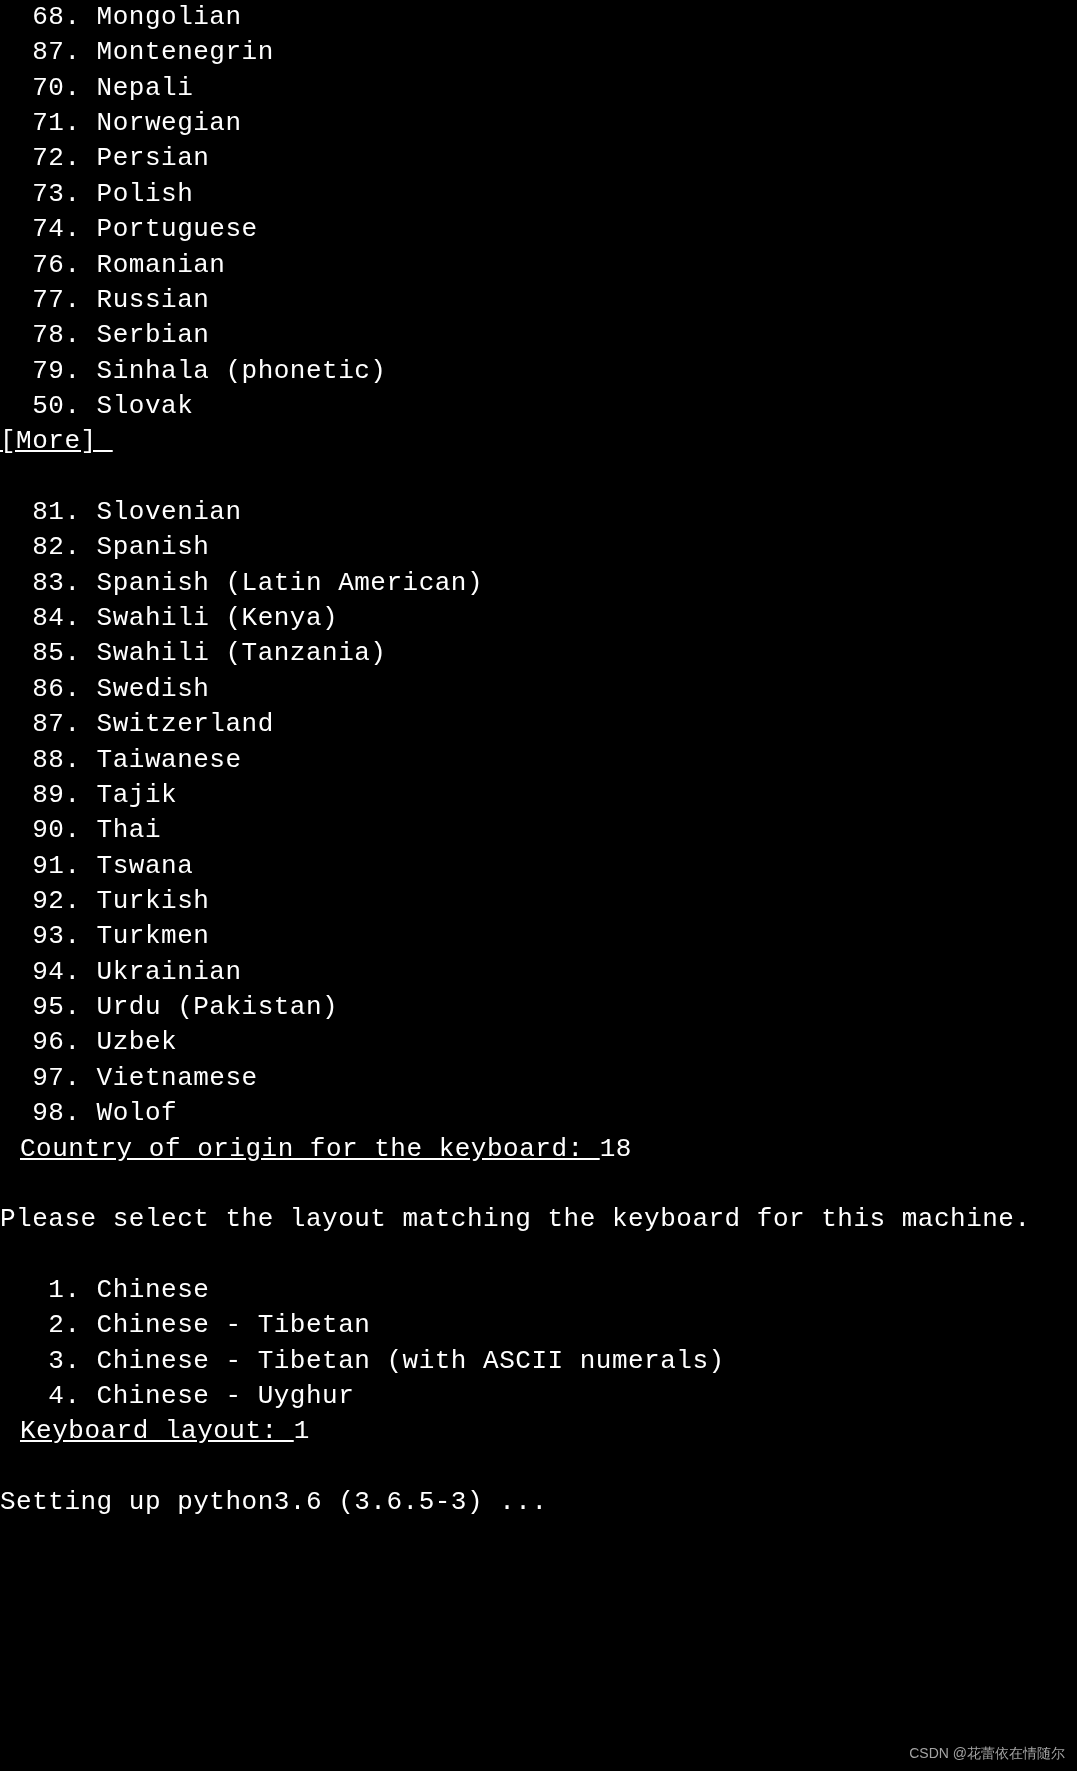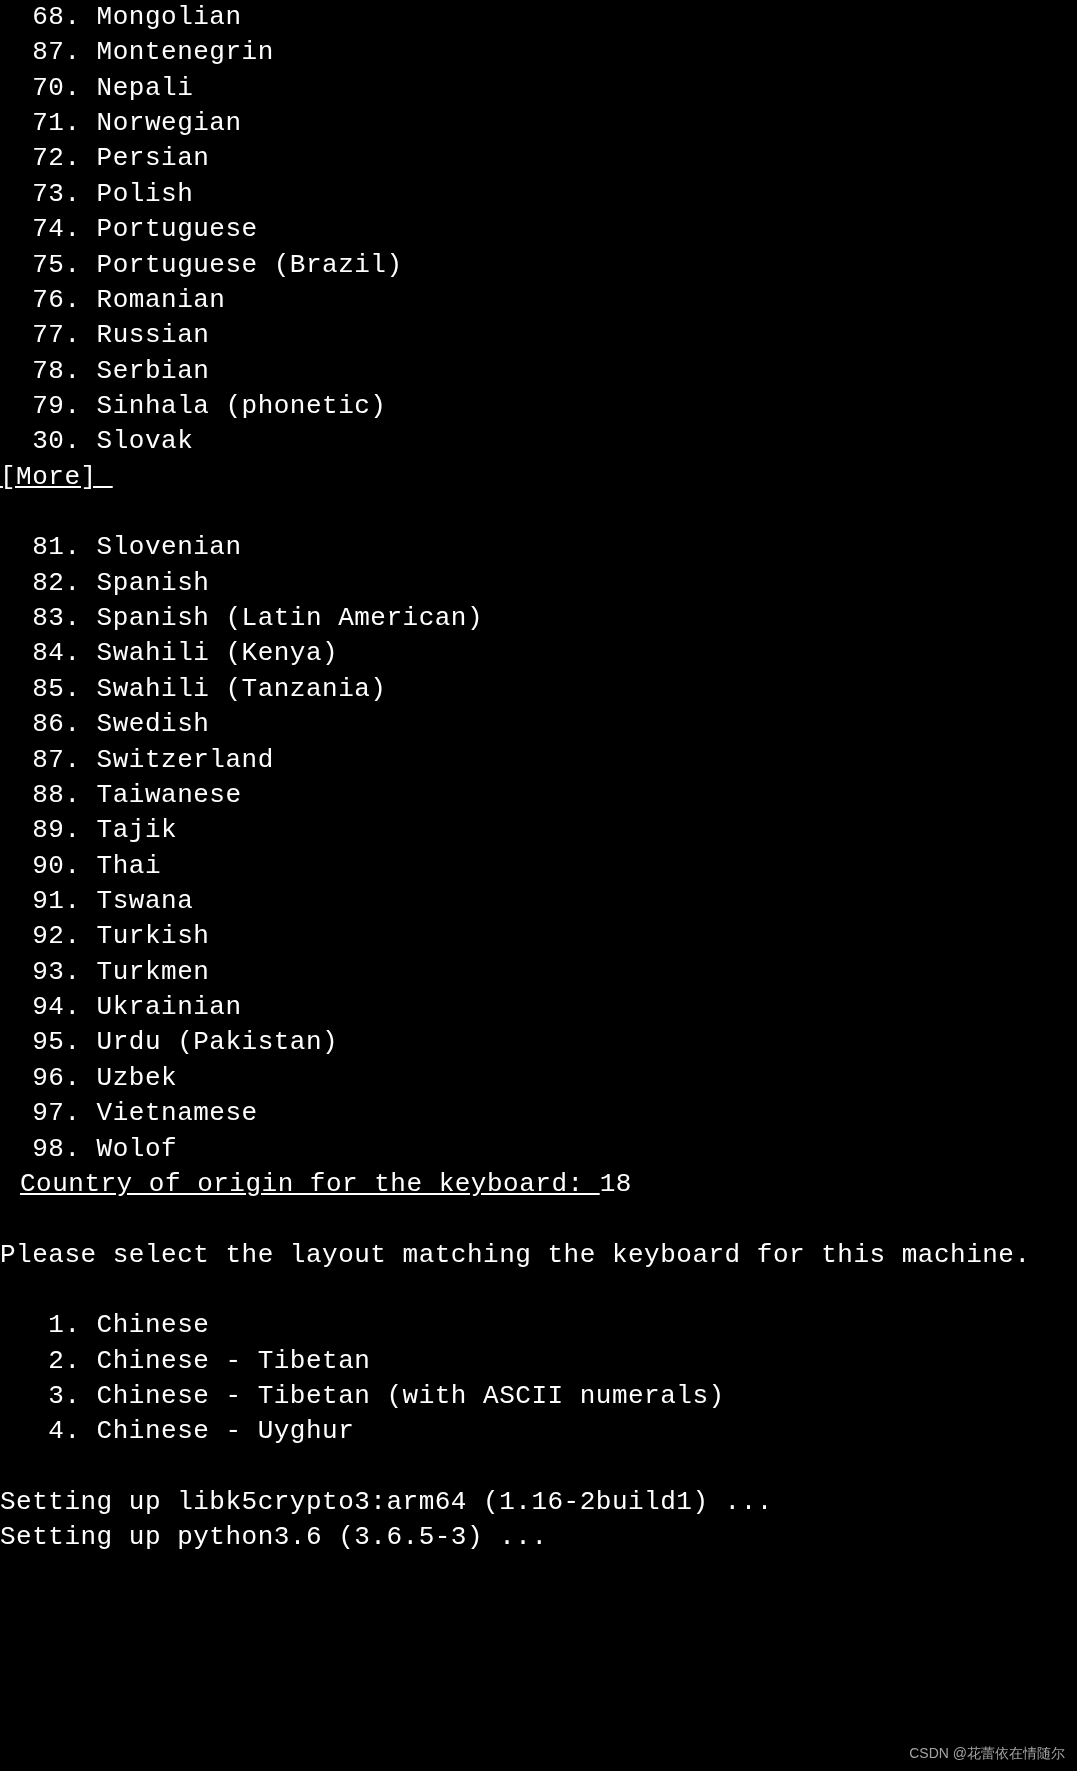--- a/index.html
+++ b/index.html
@@ -60,26 +60,25 @@
 
 <div class="terminal">
   <div id="lang-list-1">
       <div class="list-item">  68. Mongolian</div>
       <div class="list-item">  87. Montenegrin</div>
       <div class="list-item">  70. Nepali</div>
       <div class="list-item">  71. Norwegian</div>
       <div class="list-item">  72. Persian</div>
       <div class="list-item">  73. Polish</div>
       <div class="list-item">  74. Portuguese</div>
-      <div class="list-item">  75. Portuguese (Brazil)</div>
       <div class="list-item">  76. Romanian</div>
       <div class="list-item">  77. Russian</div>
       <div class="list-item">  78. Serbian</div>
       <div class="list-item">  79. Sinhala (phonetic)</div>
-      <div class="list-item">  30. Slovak</div>
+      <div class="list-item">  50. Slovak</div>
     </div>
   <div class="more-link">[More] </div>
   <div class="blank-line"></div>
   <div id="lang-list-2">
       <div class="list-item">  81. Slovenian</div>
       <div class="list-item">  82. Spanish</div>
       <div class="list-item">  83. Spanish (Latin American)</div>
       <div class="list-item">  84. Swahili (Kenya)</div>
       <div class="list-item">  85. Swahili (Tanzania)</div>
       <div class="list-item">  86. Swedish</div>
@@ -99,20 +98,20 @@
   <div class="prompt-line"><span class="prompt-underline">Country of origin for the keyboard: </span><span>18</span></div>
   <div class="blank-line"></div>
   <div class="instruction">Please select the layout matching the keyboard for this machine.</div>
   <div class="blank-line"></div>
   <div id="layout-list">
       <div class="list-item">   1. Chinese</div>
       <div class="list-item">   2. Chinese - Tibetan</div>
       <div class="list-item">   3. Chinese - Tibetan (with ASCII numerals)</div>
       <div class="list-item">   4. Chinese - Uyghur</div>
     </div>
+  <div class="prompt-line"><span class="prompt-underline">Keyboard layout: </span><span>1</span></div>
   <div class="blank-line"></div>
   <div id="status-section">
-      <div class="status-line">Setting up libk5crypto3:arm64 (1.16-2build1) ...</div>
       <div class="status-line">Setting up python3.6 (3.6.5-3) ...</div>
     </div>
 </div>
 
 <div class="watermark">CSDN @花蕾依在情随尔</div>
 
 </body></html>

